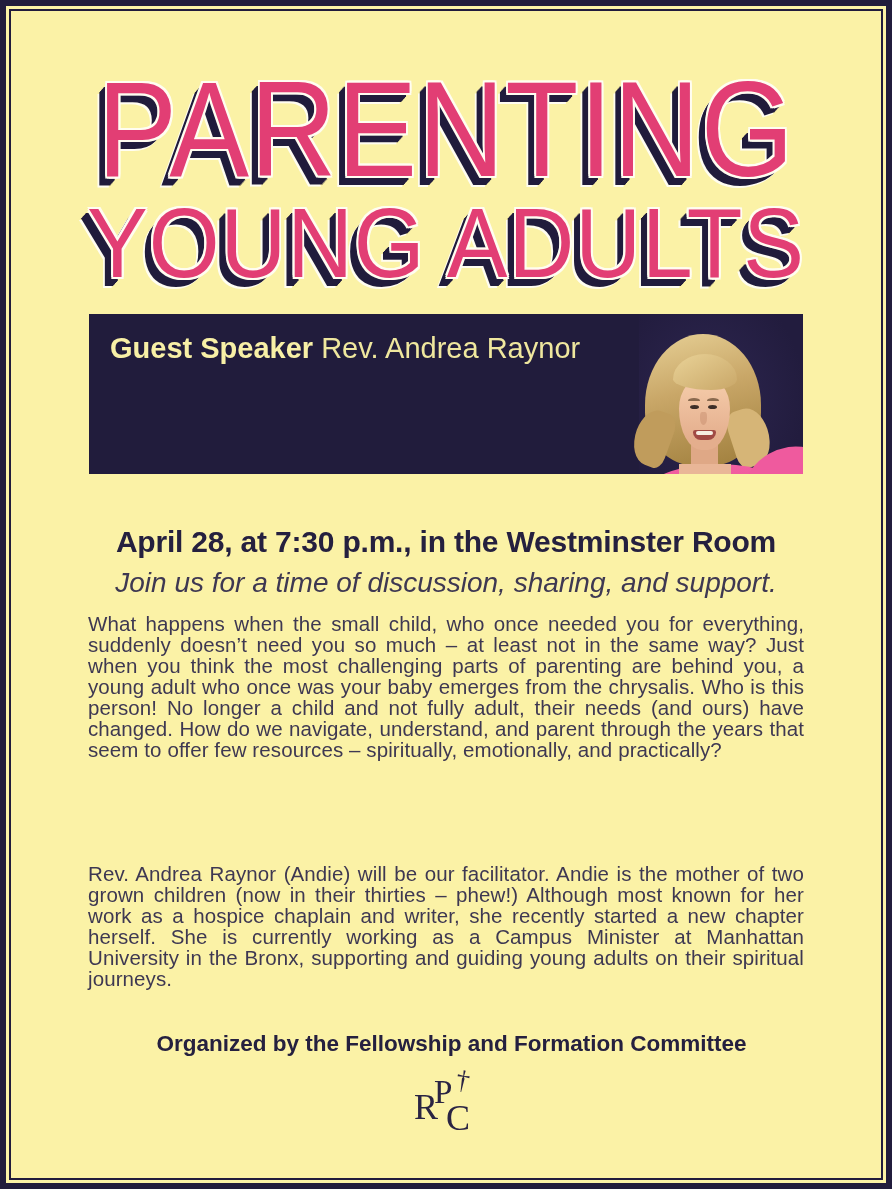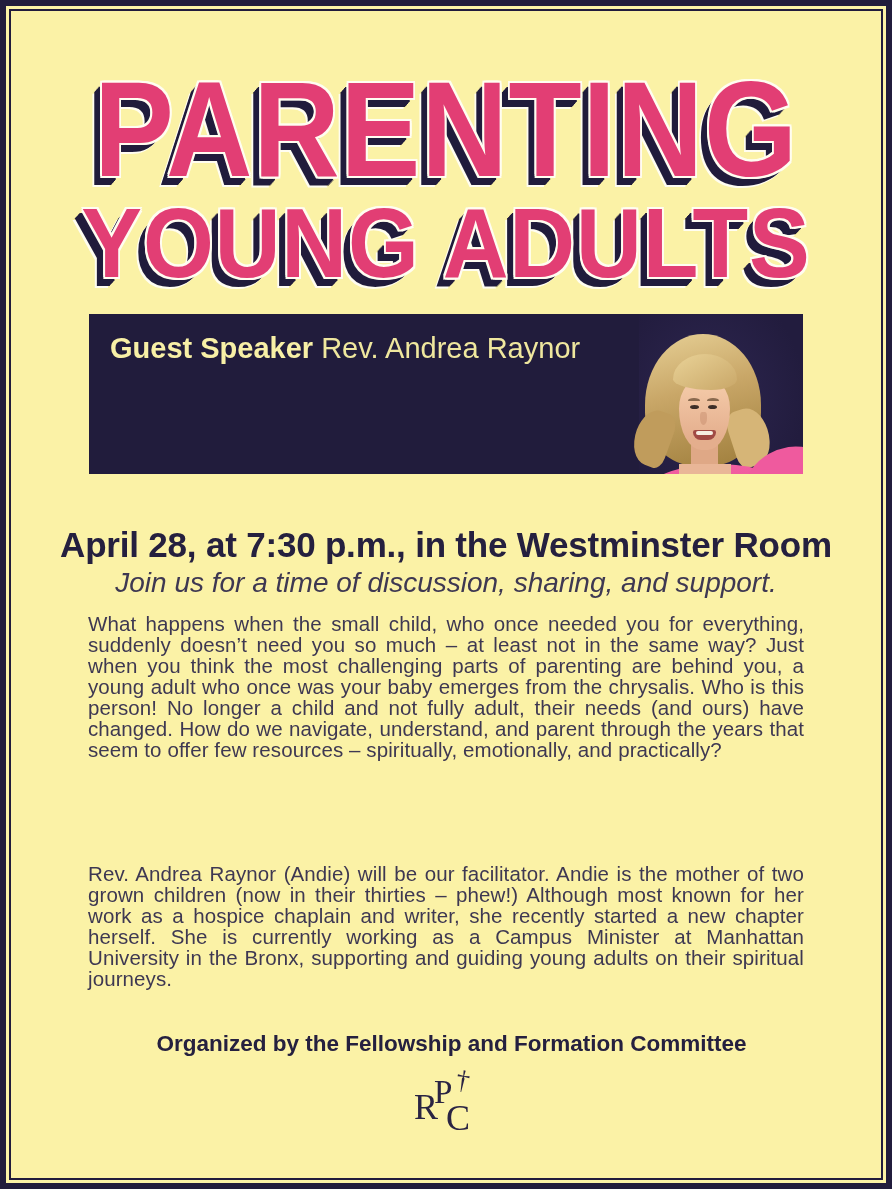--- a/index.html
+++ b/index.html
@@ -27,21 +27,21 @@
   }
   .frame-line {
     position:absolute; inset:9px;
     border:2px solid var(--navy);
     pointer-events:none;
   }
 
   
   .title-wrap {
     position:absolute; left:0; right:0; top:70px;
-    text-align:center; color:var(--pink); font-weight:bold;
+    text-align:center; color:var(--pink); font-weight:normal;
   }
   .title-line {
     transform-origin:50% 50%;
     text-shadow:
       2px 0 0 var(--outline), -2px 0 0 var(--outline),
       0 2px 0 var(--outline), 0 -2px 0 var(--outline),
       2px 2px 0 var(--outline), -2px 2px 0 var(--outline),
       2px -2px 0 var(--outline), -2px -2px 0 var(--outline),
       -4px 4px 0 var(--navy), -5px 5px 0 var(--navy),
       -6px 6px 0 var(--navy), -7px 7px 0 var(--navy),
@@ -99,21 +99,21 @@
   .ph-eye-r { left:69px; top:91px; width:9px; height:4px; background:#3C2E28; border-radius:50%; }
   .ph-nose  { left:61px; top:98px; width:7px; height:13px; background:rgba(188,128,98,.38);
     border-radius:40% 40% 60% 60%; }
   .ph-mouth { left:54px; top:116px; width:23px; height:10px; background:#A14A44;
     border-radius:4px 4px 14px 14px; }
   .ph-teeth { left:57px; top:117px; width:17px; height:4px; background:#F6EEE2; border-radius:2px; }
 
   
   .event-heading {
     position:absolute; left:0; right:0; top:525px; text-align:center;
-    font-size:35px; font-weight:bold; color:var(--heading); letter-spacing:-0.2px;
+    font-size:30px; font-weight:bold; color:var(--heading); letter-spacing:-0.2px;
   }
   .event-sub {
     position:absolute; left:0; right:0; top:567px; text-align:center;
     font-style:italic; font-size:28px; color:var(--body-text);
   }
 
   
   .body-para {
     position:absolute; left:88px; width:716px;
     font-size:20.5px; line-height:21px; text-align:justify;

